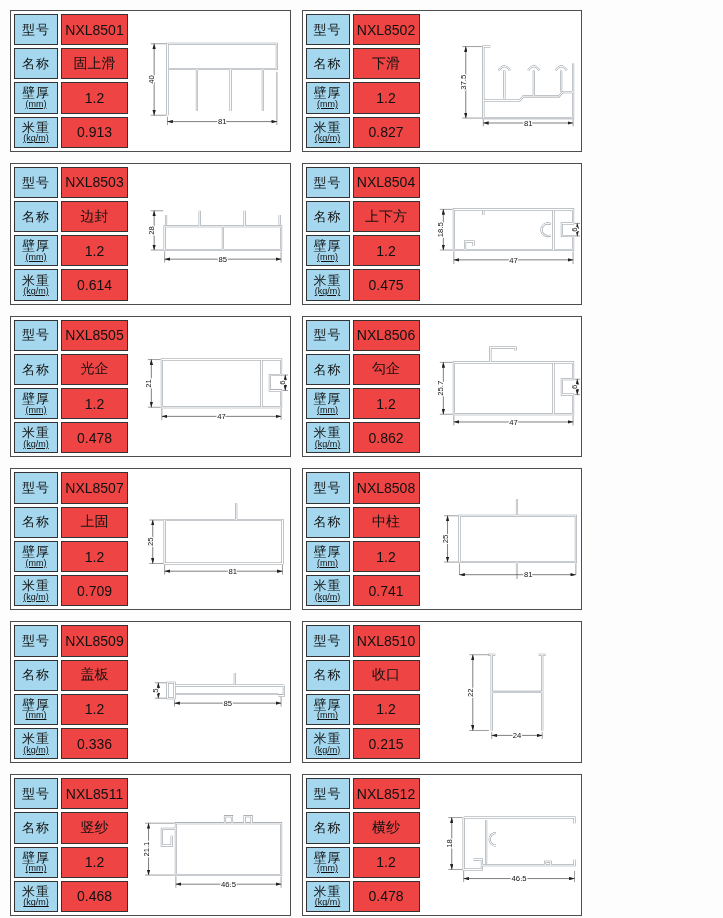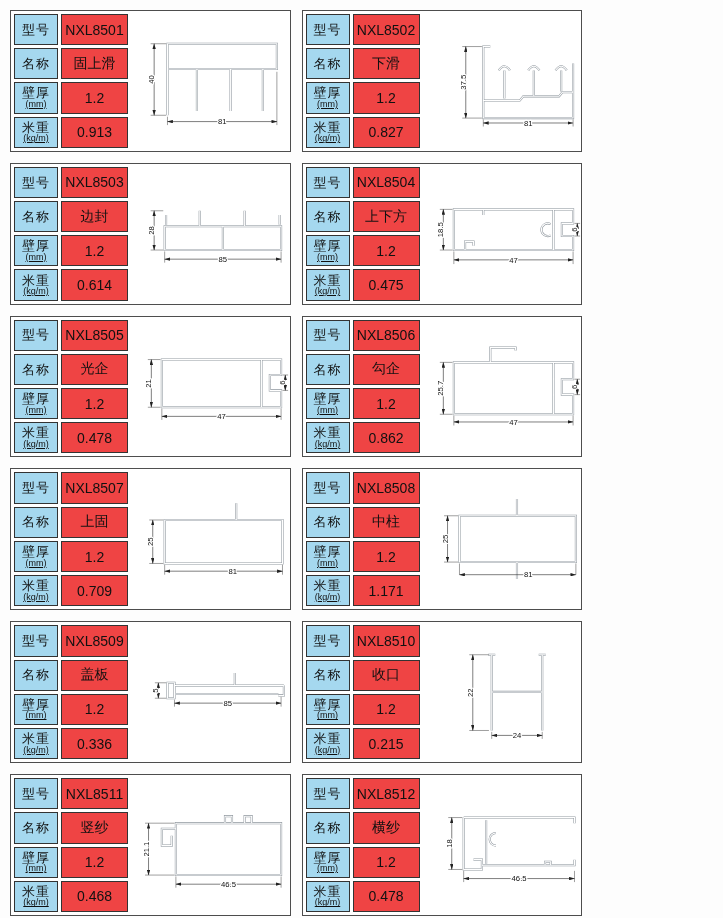--- a/index.html
+++ b/index.html
@@ -438,21 +438,21 @@
             <div class="val">
               <span class="vt">1.2</span>
             </div>
           </div>
       <div class="row">
             <div class="lab">
               <span class="lm">米重</span>
               <span class="ls">(kg/m)</span>
             </div>
             <div class="val">
-              <span class="vt">1.171</span>
+              <span class="vt">0.741</span>
             </div>
           </div>
     </div>
     <div class="draw">
       <svg viewBox="0 0 226 138">
         <defs>
               <path id="s8" d="M52,36 H218 V102 H52 Z M134,36 V12 M134,102 V126"></path>
             </defs>
         <use href="#s8" class="pw"></use>
             <use href="#s8" class="pc"></use>

